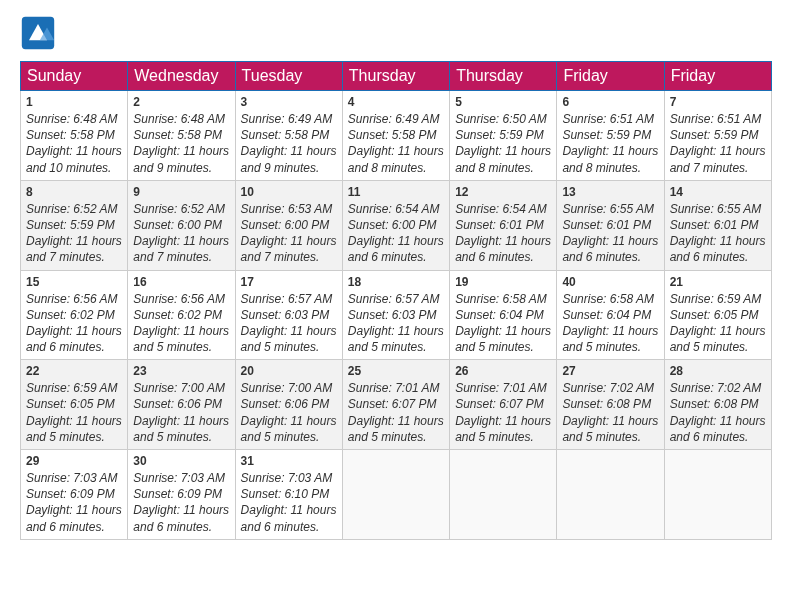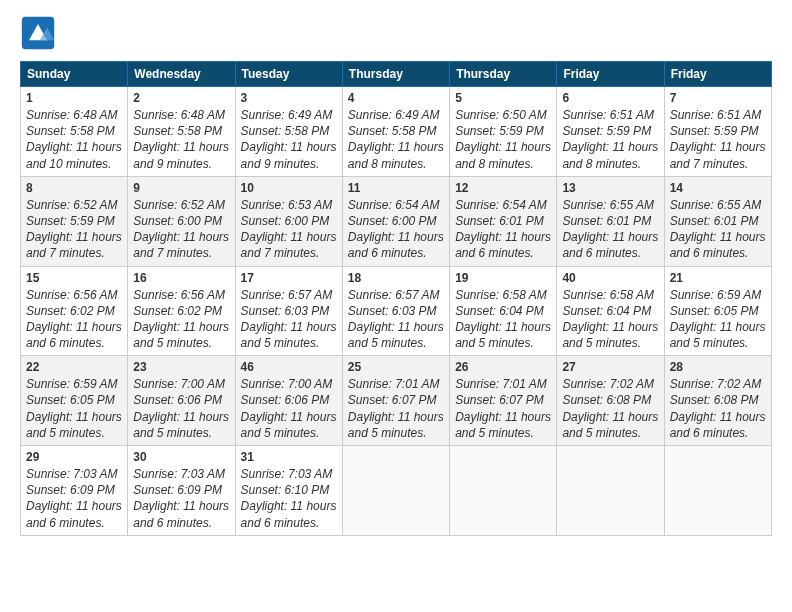--- a/index.html
+++ b/index.html
@@ -50,26 +50,26 @@
     .subtitle {
       font-size: 14px;
       color: #555;
     }
     .calendar {
       width: 100%;
       border-collapse: collapse;
       font-size: 10.5px;
     }
     .calendar thead th {
-      background-color: #0c4a6e;
+      background-color: #be185d;
       color: white;
       padding: 5px 6px;
       text-align: left;
-      font-weight: bold;
-      font-size: 12px;
+      font-weight: normal;
+      font-size: 16px;
       border: 1px solid #1a6eb5;
     }
     .calendar tbody td {
       border: 1px solid #ccc;
       vertical-align: top;
       padding: 4px 5px;
       width: calc(100% / 7);
       height: 78px;
       background: #fff;
     }
@@ -317,21 +317,21 @@
       </td>
           <td>
         <span class="day-number">23</span>
         <div class="day-info">
           Sunrise: 7:00 AM<br>
           Sunset: 6:06 PM<br>
           Daylight: 11 hours and 5 minutes.
         </div>
       </td>
           <td>
-        <span class="day-number">46</span>
+        <span class="day-number">20</span>
         <div class="day-info">
           Sunrise: 7:00 AM<br>
           Sunset: 6:06 PM<br>
           Daylight: 11 hours and 5 minutes.
         </div>
       </td>
           <td>
         <span class="day-number">25</span>
         <div class="day-info">
           Sunrise: 7:01 AM<br>

